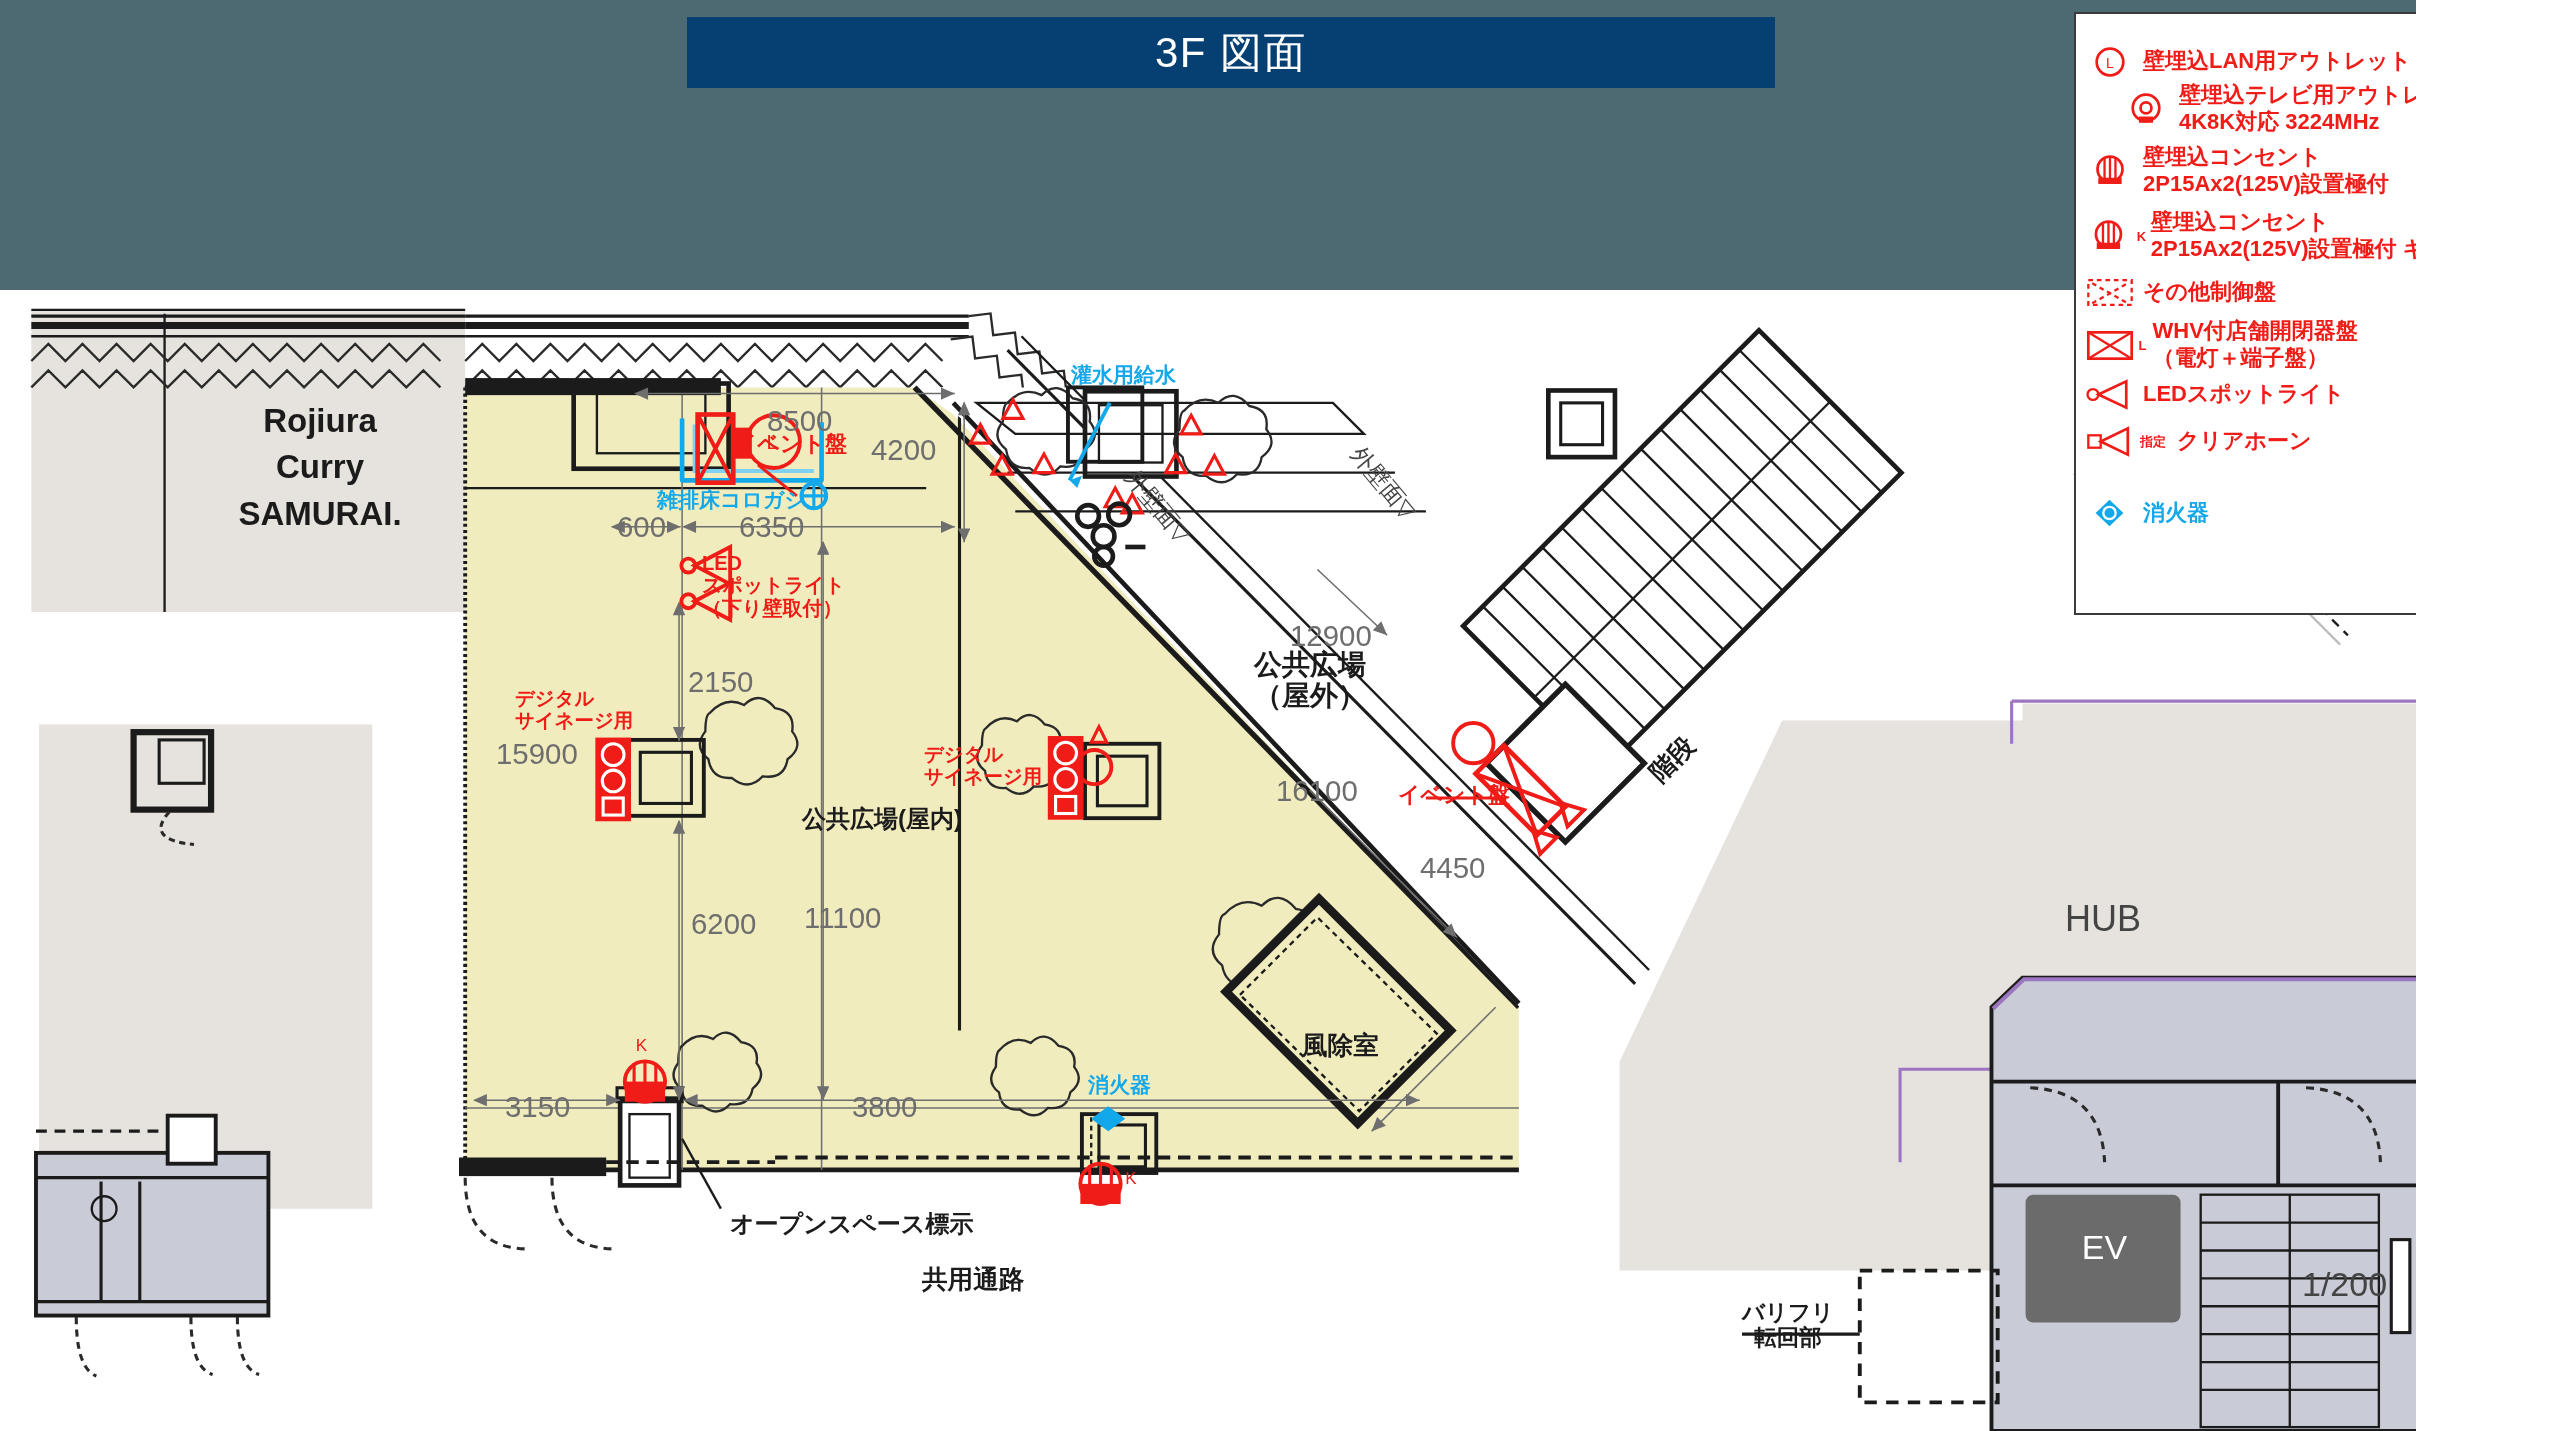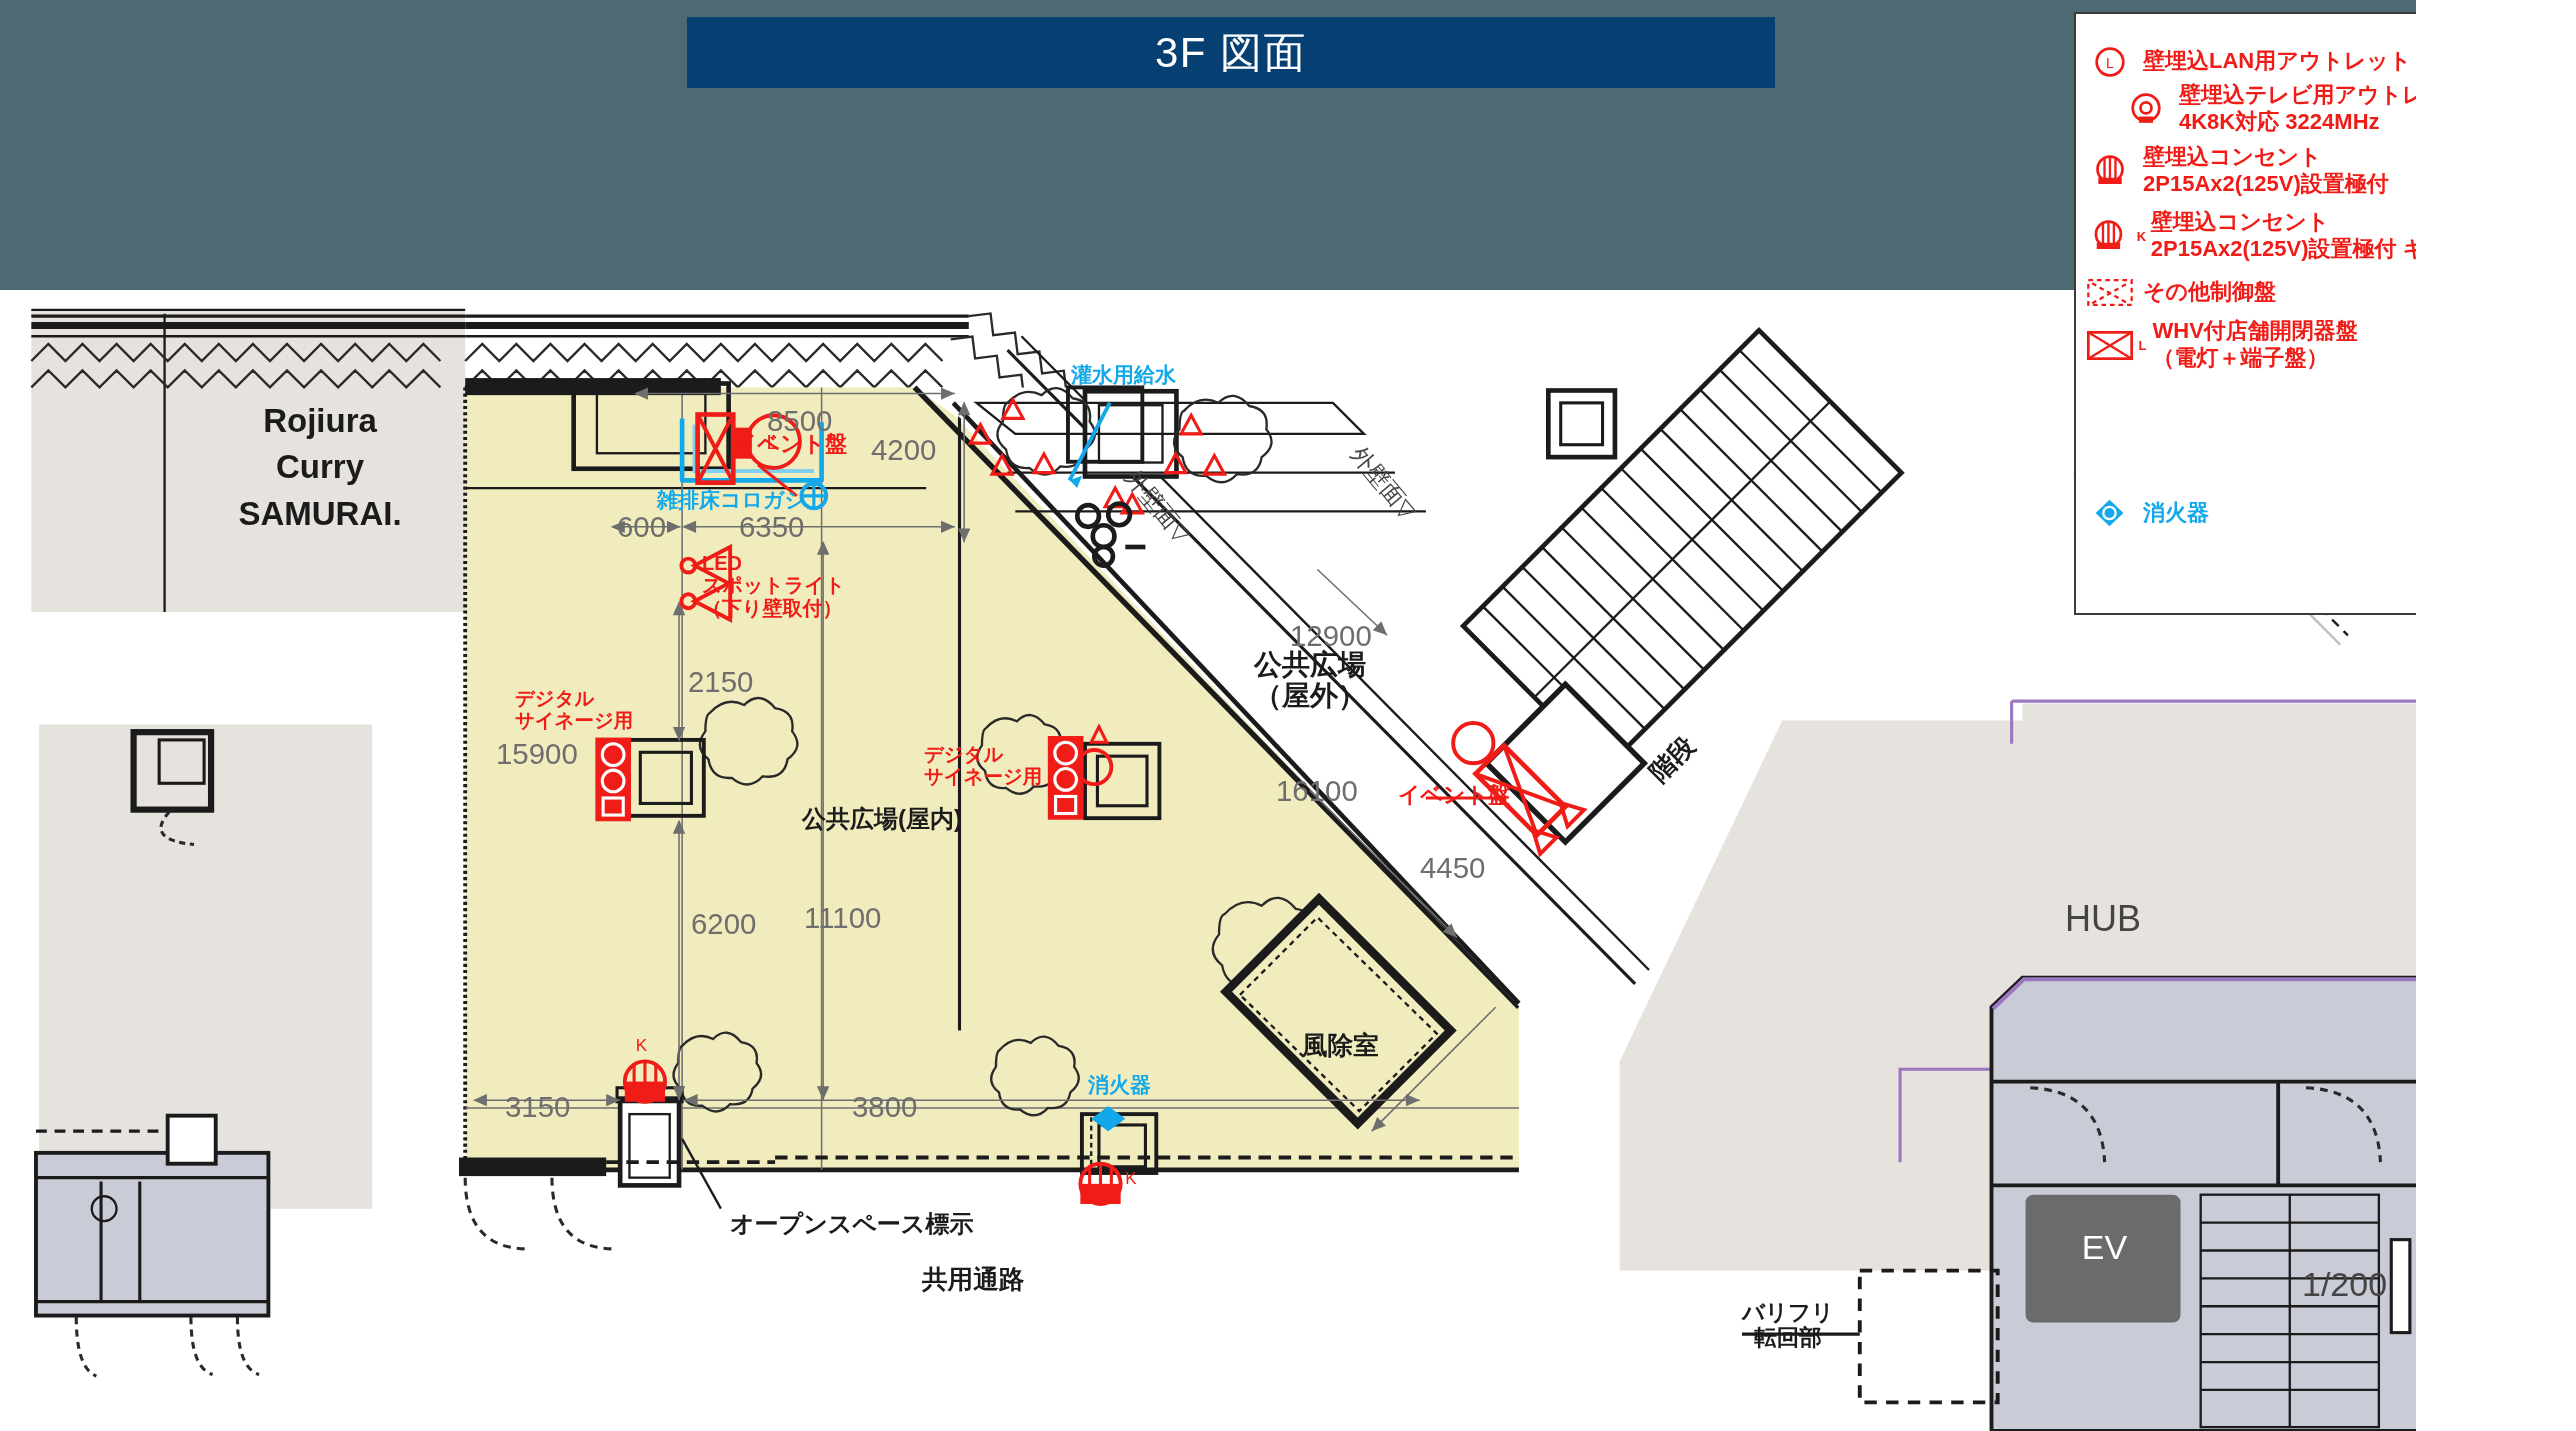--- a/index.html
+++ b/index.html
@@ -518,21 +518,40 @@
         <svg width="48" height="33" viewBox="0 0 62 42">
           <rect x="3" y="4" width="56" height="34" fill="none" stroke="#f01c17" stroke-width="3.5"></rect>
           <path d="M3,4 L59,38 M59,4 L3,38" stroke="#f01c17" stroke-width="3"></path>
         </svg>
       </div>
       <div class="suffix" style="margin-left:-4.6px;margin-right:6.2px;">L</div>
       <div class="legtxt red">WHV付店舗開閉器盤
 （電灯＋端子盤）</div>
     </div>
 
-
+    <div class="legrow" style="left:0;top:364px;width:487px;">
+      <div class="legsym">
+        <svg width="48" height="33" viewBox="0 0 62 42">
+          <circle cx="9" cy="21" r="7" fill="none" stroke="#f01c17" stroke-width="3"></circle>
+          <path d="M16,21 L52,4 L52,38 Z" fill="none" stroke="#f01c17" stroke-width="3.5"></path>
+        </svg>
+      </div>
+      <div class="legtxt red">LEDスポットライト</div>
+    </div>
+
+    <div class="legrow" style="left:0;top:411px;width:487px;">
+      <div class="legsym">
+        <svg width="48" height="33" viewBox="0 0 62 42">
+          <rect x="3" y="13" width="16" height="16" fill="none" stroke="#f01c17" stroke-width="3"></rect>
+          <path d="M19,21 L54,4 L54,38 Z" fill="none" stroke="#f01c17" stroke-width="3.5"></path>
+        </svg>
+      </div>
+      <div class="suffix" style="margin-left:-3.1px;margin-right:11px;">指定</div>
+      <div class="legtxt red">クリアホーン</div>
+    </div>
 
     <div class="legrow" style="left:0;top:482px;width:487px;">
       <div class="legsym">
         <svg width="39" height="34" viewBox="0 0 50 44">
           <path d="M25,5 L43,22 L25,39 L7,22 Z" fill="#13a8ea"></path>
           <circle cx="25" cy="22" r="8" fill="none" stroke="#ffffff" stroke-width="3"></circle>
         </svg>
       </div>
       <div class="legtxt blue">消火器</div>
     </div>

